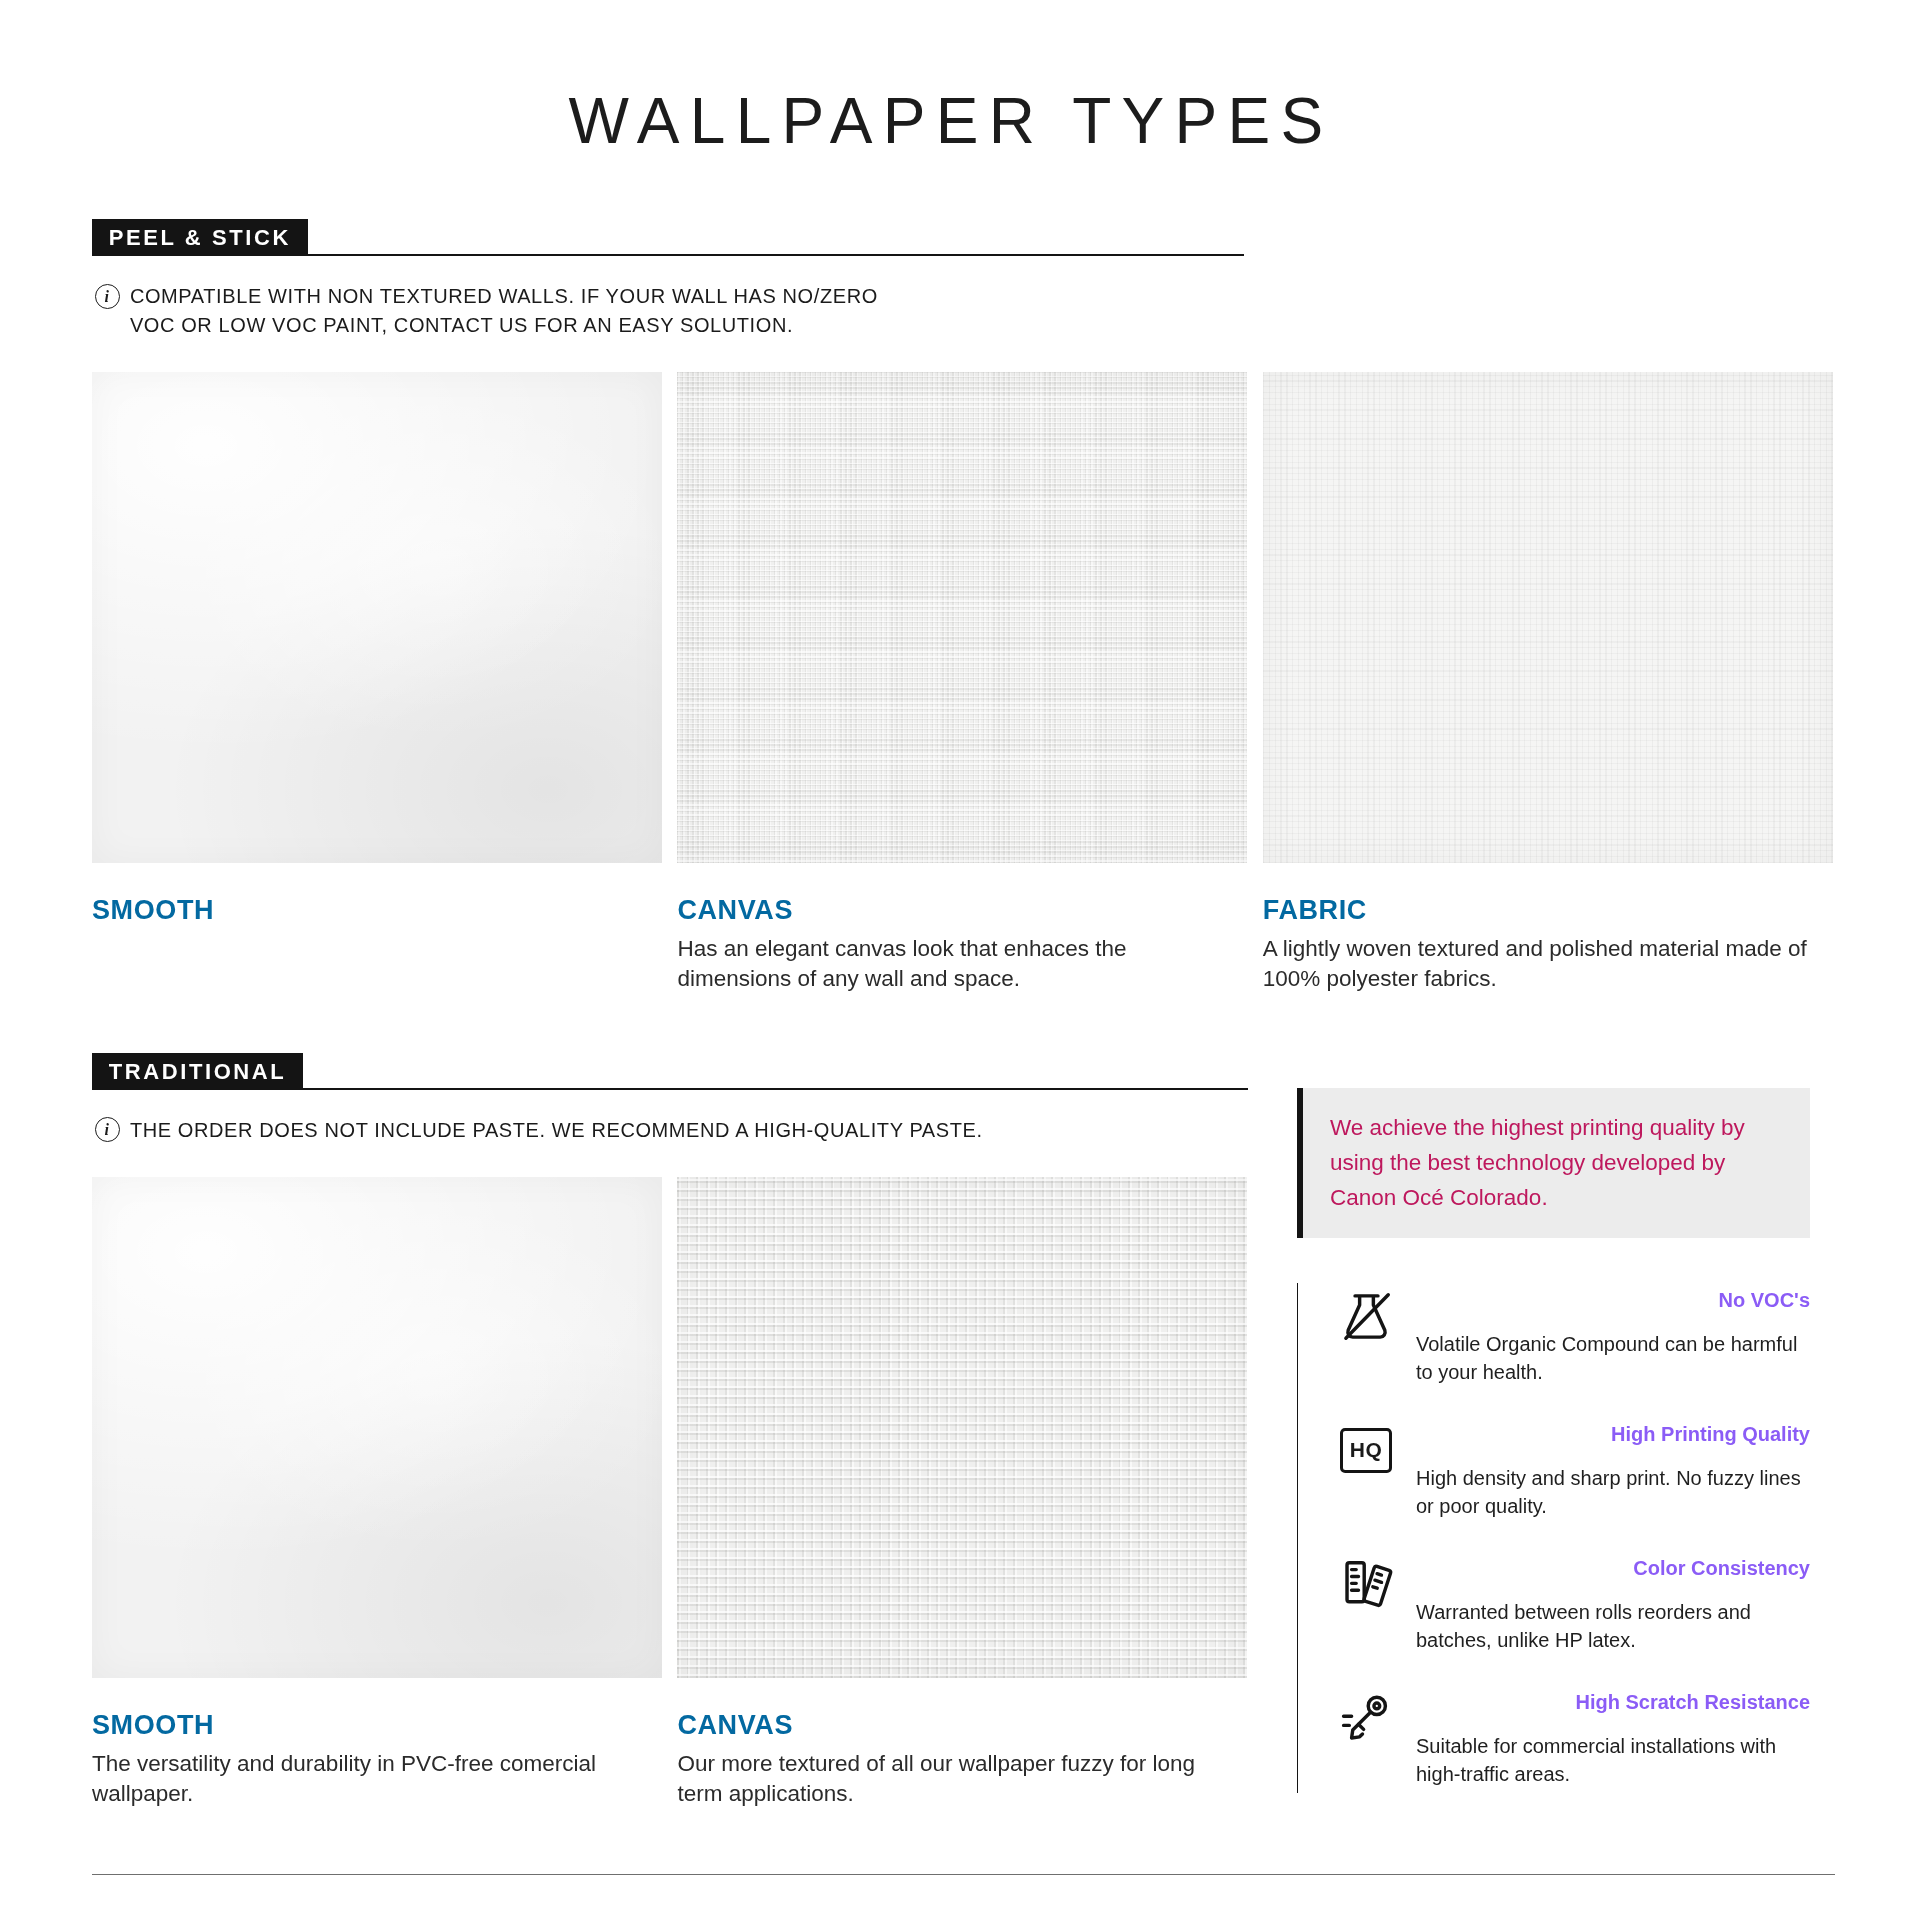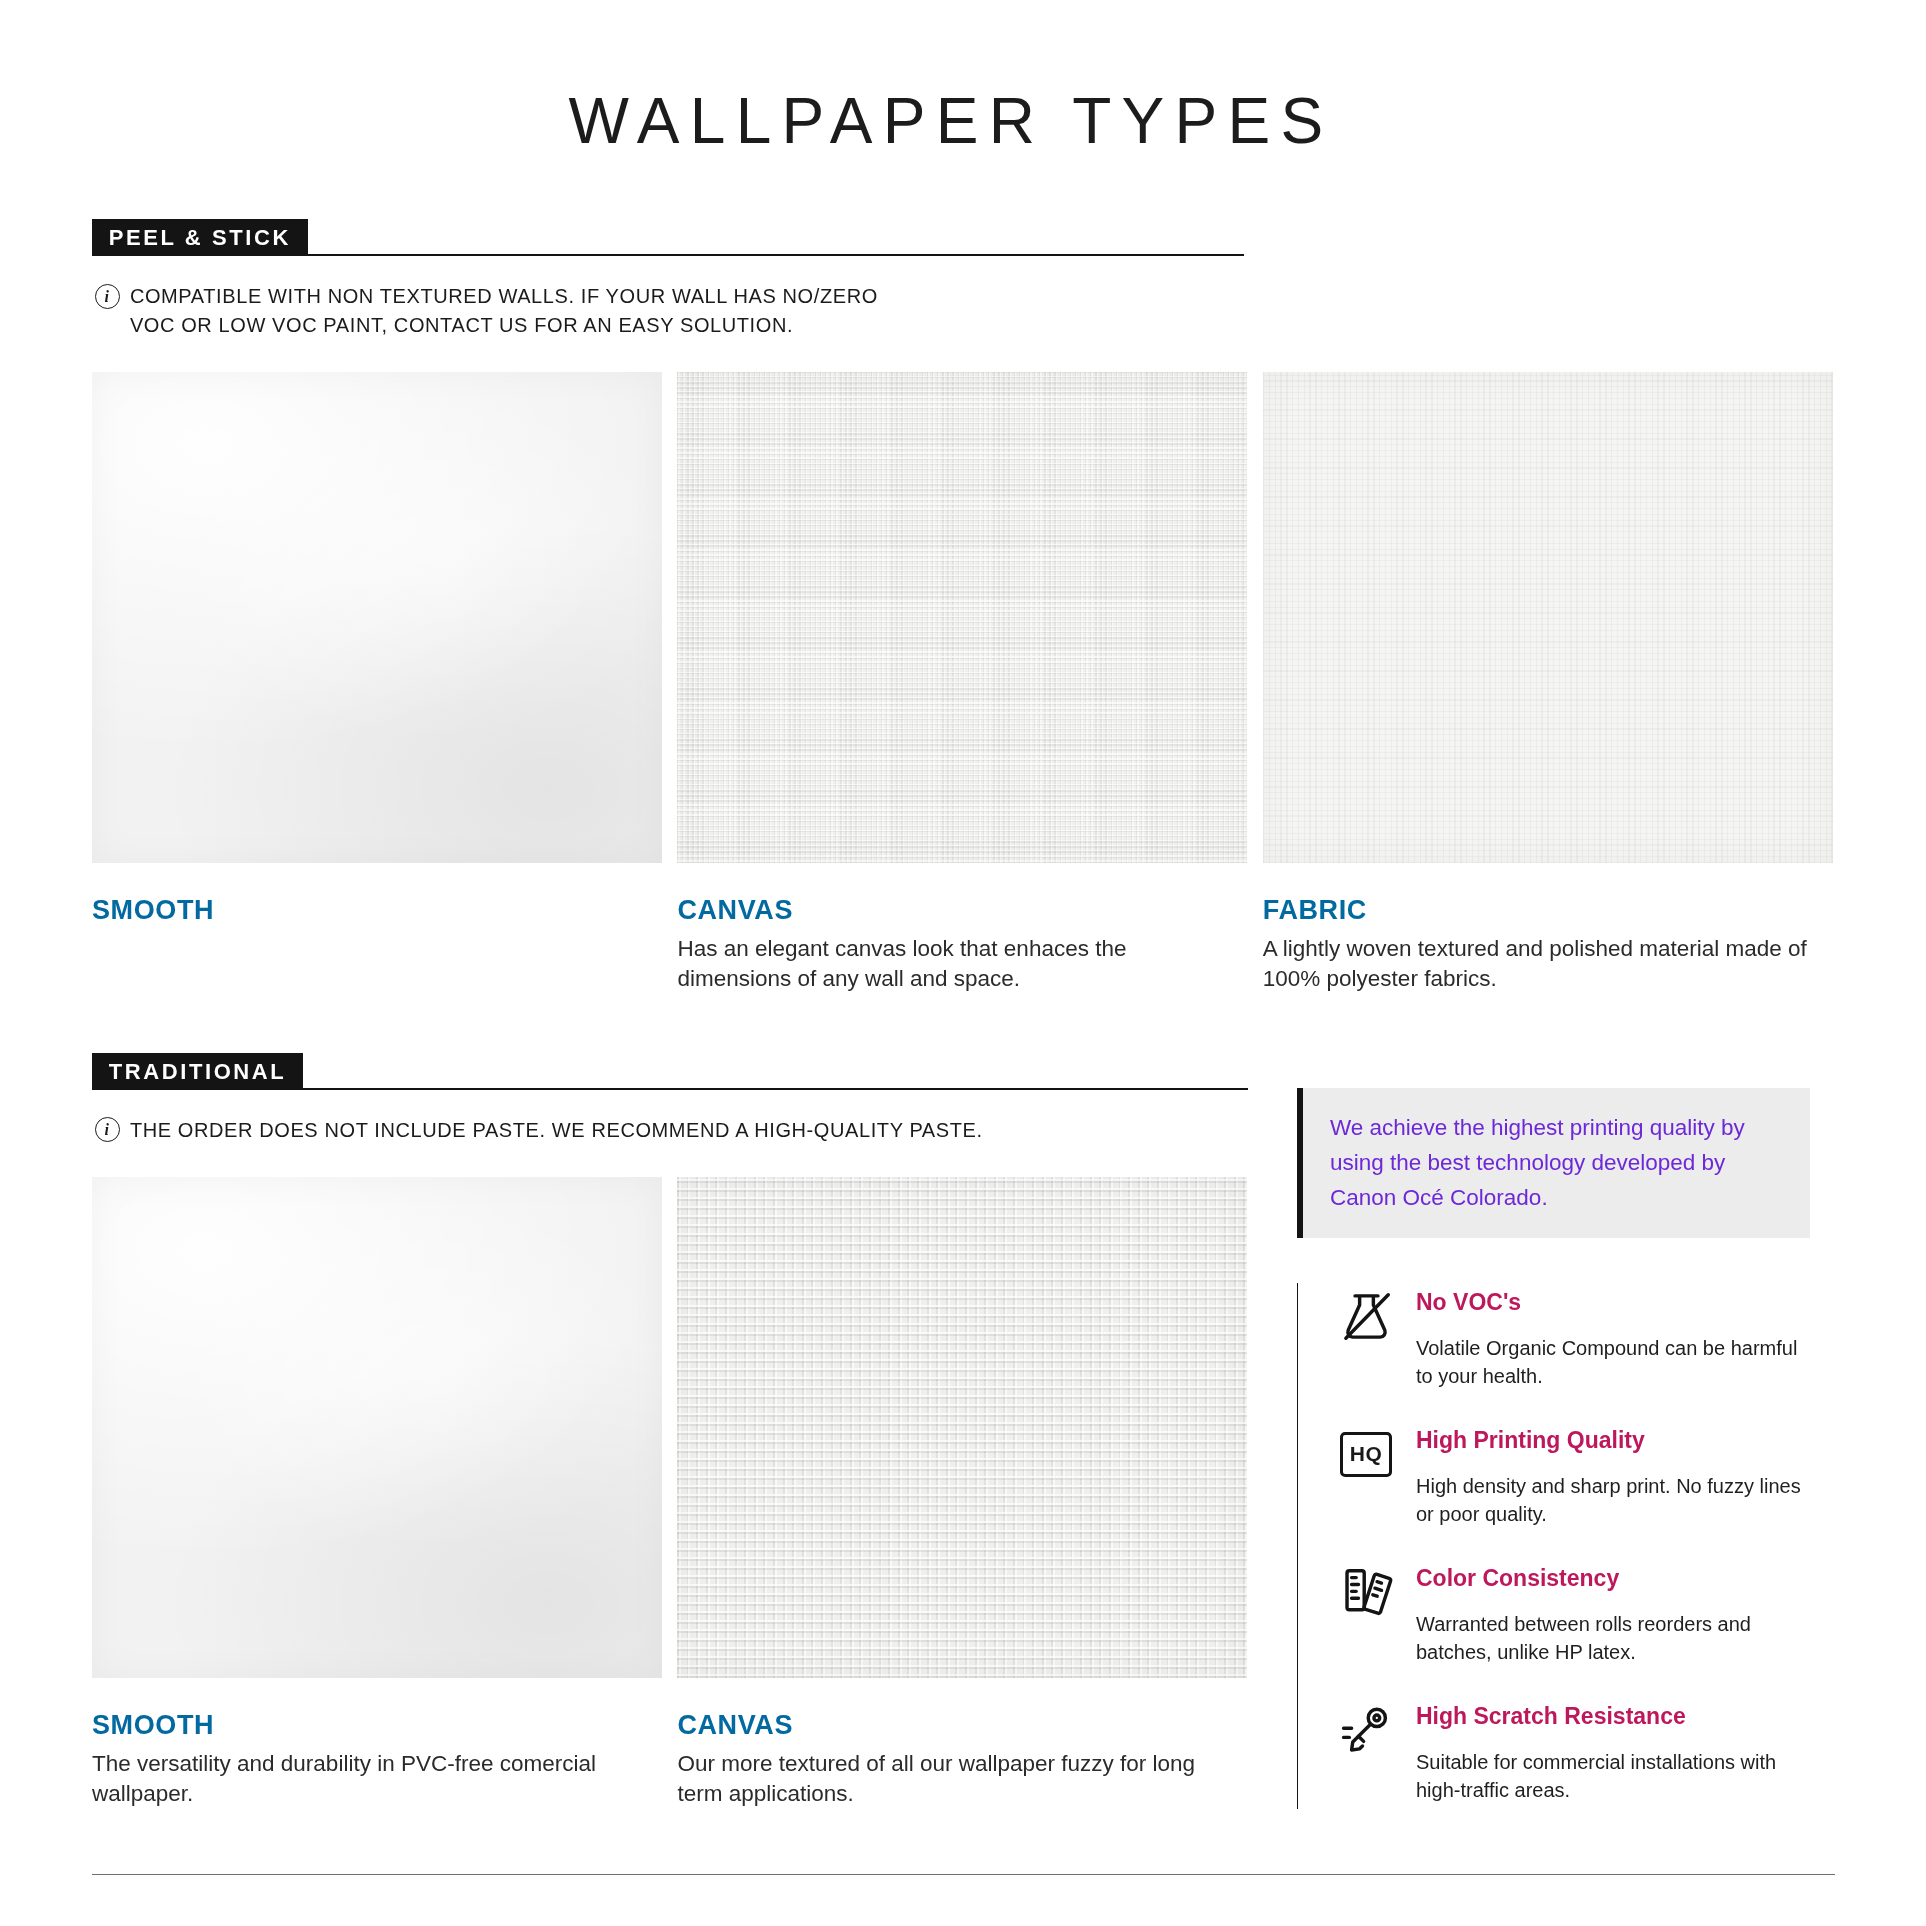--- a/index.html
+++ b/index.html
@@ -36,28 +36,28 @@
     repeating-linear-gradient(90deg, rgba(0,0,0,.035) 0 1.3px, transparent 1.3px 5.8px),
     repeating-linear-gradient(0deg, rgba(0,0,0,.03) 0 1.3px, transparent 1.3px 5.8px);}
   .tex-canvas-rough{background-color:#efefee;background-image:
     repeating-linear-gradient(0deg, rgba(110,110,105,.13) 0 1.9px, rgba(255,255,255,.7) 1.9px 3.9px, transparent 3.9px 9px),
     repeating-linear-gradient(90deg, rgba(110,110,105,.11) 0 1.9px, rgba(255,255,255,.6) 1.9px 3.9px, transparent 3.9px 9.6px);}
 
   .bottom-row{display:flex;margin-top:58px;}
   .bottom-left{width:1156px;flex:none;}
   .bottom-right{flex:1;margin-left:49px;padding-top:35px;}
 
-  .quality-box{background:#ececec;border-left:6.4px solid #141414;padding:23px 27px;font-size:22.5px;line-height:1.55;color:#6d28d9;}
+  .quality-box{background:#ececec;border-left:6.4px solid #141414;padding:23px 27px;font-size:22.5px;line-height:1.55;color:#be185d;}
 
   .features{margin-top:45px;border-left:1.9px solid #141414;padding:5.1px 0 5.1px 37px;display:flex;flex-direction:column;gap:37px;}
   .feature{display:flex;align-items:flex-start;}
   .feature-icon{width:62px;height:62px;flex:none;margin-right:19px;display:flex;align-items:flex-start;justify-content:center;text-align:center;}
   .hq-box{width:46px;height:39px;border:3.2px solid #141414;border-radius:5.1px;display:flex;align-items:center;justify-content:center;
     font-weight:800;font-size:21px;letter-spacing:0.6px;margin-top:5.1px;}
-  .feature-title{font-size:23px;font-weight:700;color:#be185d;}
+  .feature-title{font-size:20px;font-weight:700;color:#8b5cf6;text-align:right;}
   .feature-desc{margin-top:18px;font-size:20px;line-height:1.4;color:#1f1f1f;max-width:424px;}
 
   .bottom-line{margin-top:64px;border-top:1.3px solid #6f6f6f;width:1743px;}
 </style>
 </head>
 <body>
 
 <div class="page">
 
   <div class="page-title">WALLPAPER TYPES</div>

